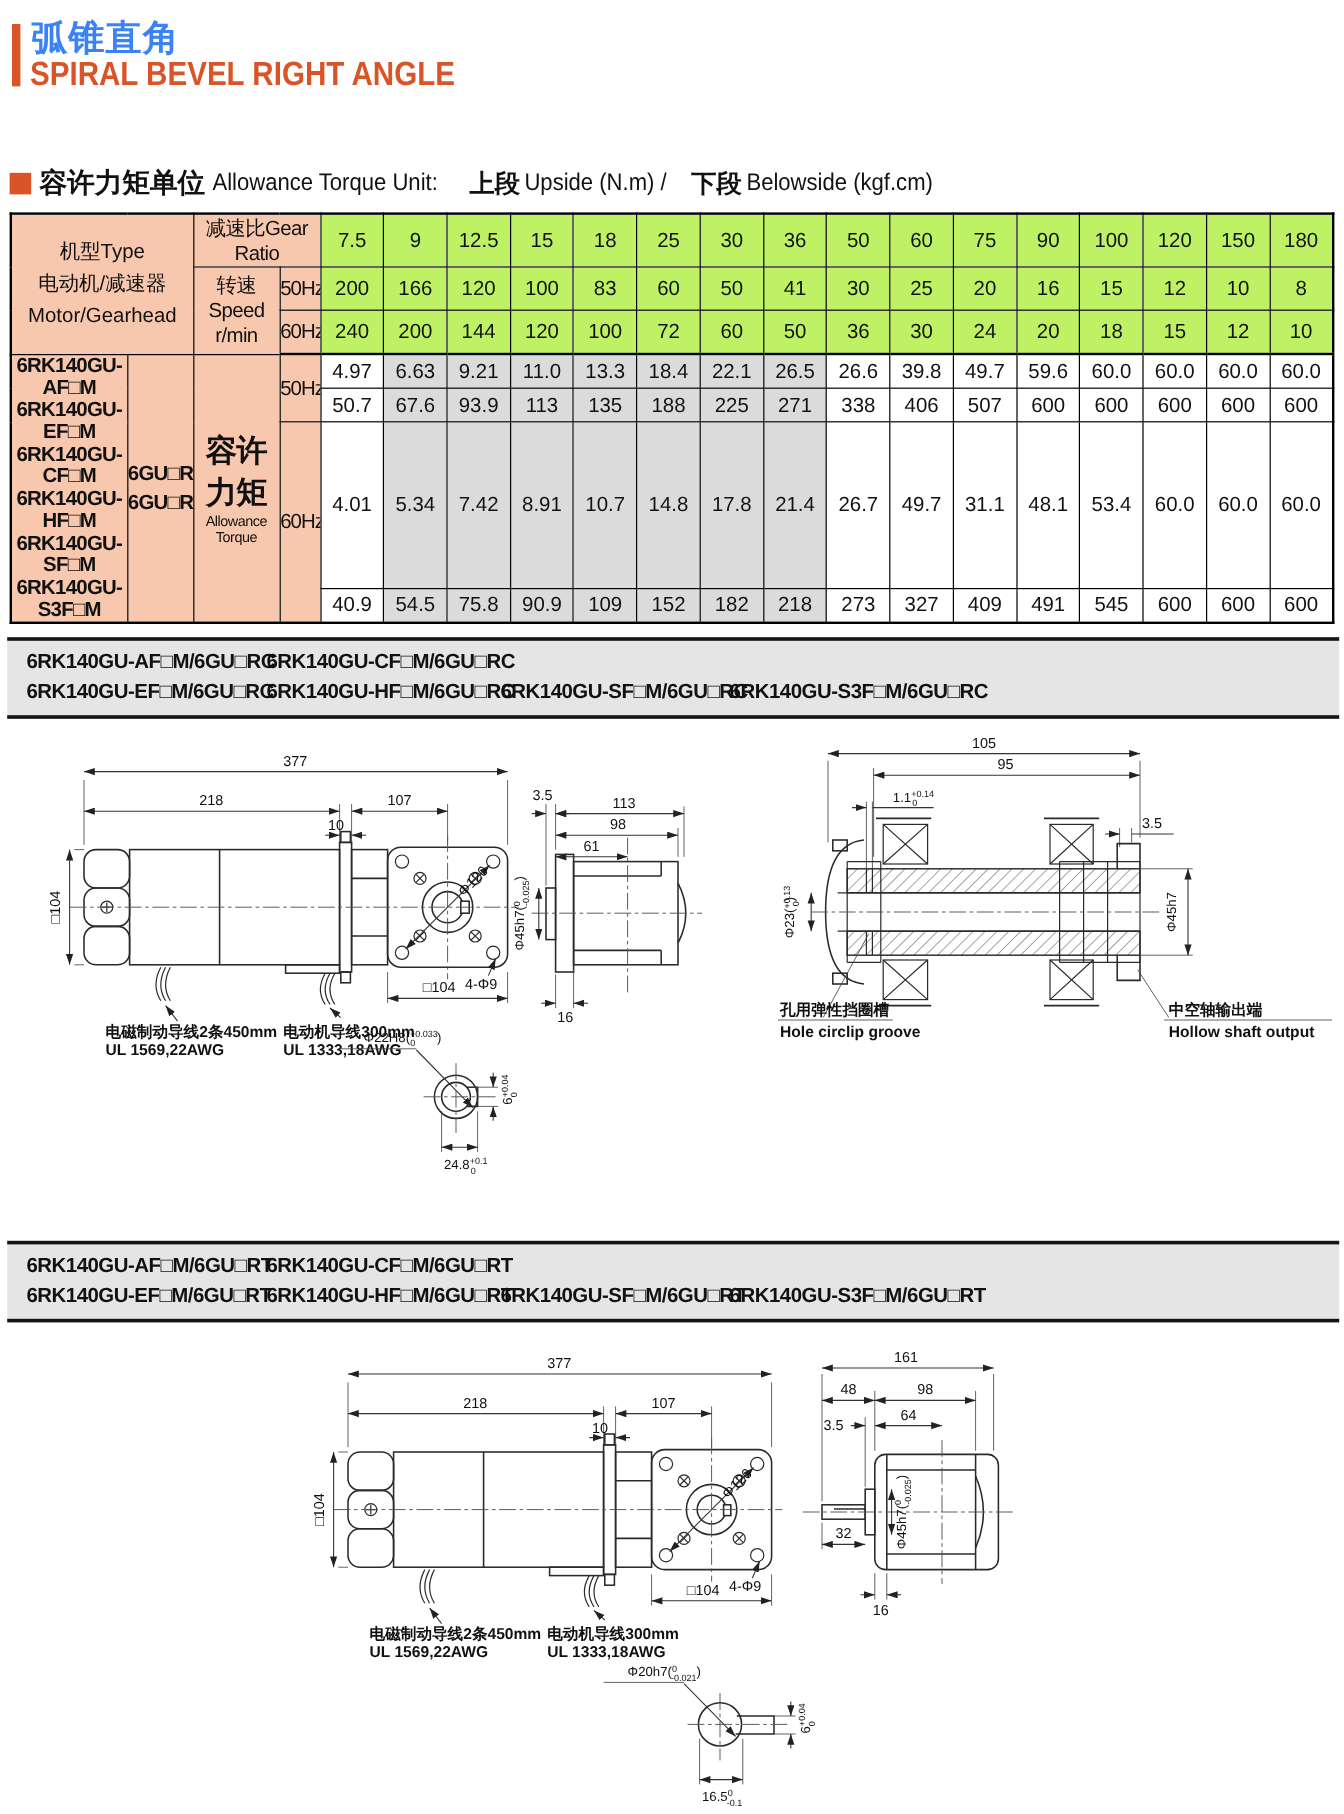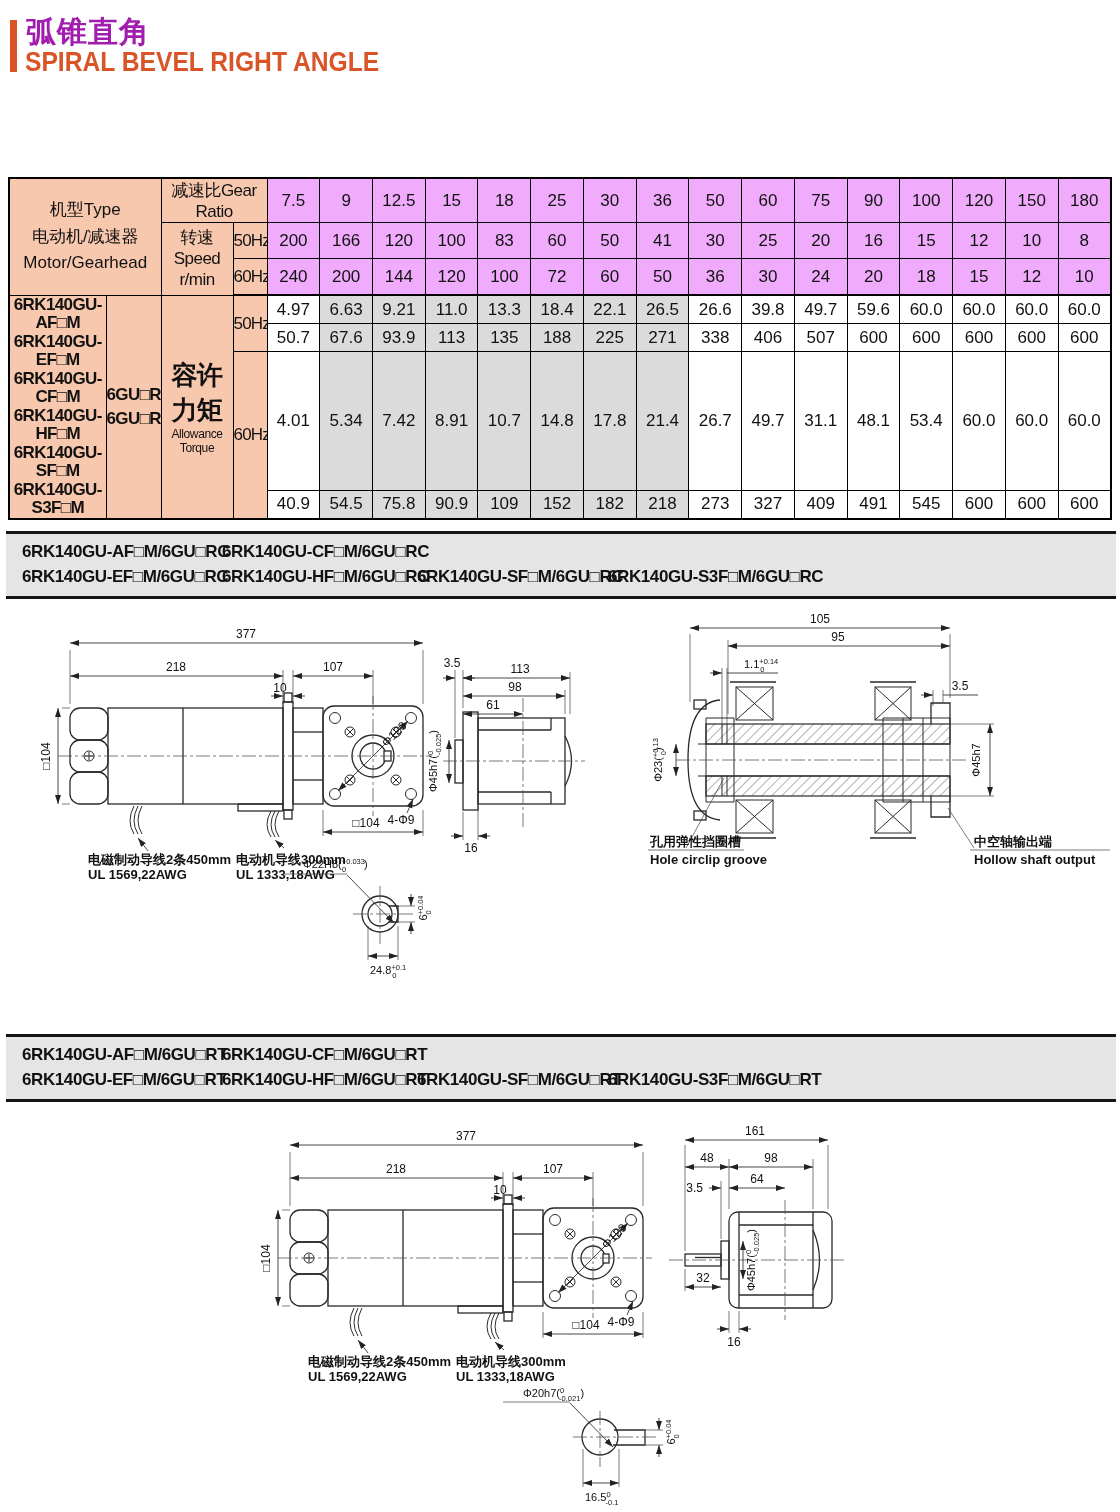--- a/index.html
+++ b/index.html
@@ -2,38 +2,38 @@
 <html><head>
 <meta charset="utf-8">
 <style>
   html,body{margin:0;padding:0;background:#fff;}
   #canvas{position:relative;width:1120px;height:1512px;background:#fff;overflow:hidden;
           font-family:"Liberation Sans","DejaVu Sans",sans-serif;color:#111;}
   .abs{position:absolute;}
 
   
   .title-bar{left:10px;top:20px;width:7px;height:52px;background:#d95528;}
-  .title-zh{left:26px;top:12px;font-size:30px;font-weight:bold;color:#a21caf;letter-spacing:1px;}
+  .title-zh{left:26px;top:12px;font-size:30px;font-weight:bold;color:#3b82f6;letter-spacing:1px;}
   .title-en{left:25px;top:46px;font-size:28px;font-weight:bold;color:#d95528;transform:scaleX(.88);transform-origin:left;white-space:nowrap;}
 
   
   .sec-head{display:flex;align-items:center;white-space:nowrap;}
   .sec-sq{width:18px;height:18px;background:#d95528;margin-right:7px;flex:0 0 auto;}
   .zh-b{font-size:23px;font-weight:bold;}
   .en-r{font-size:20px;transform:scaleX(.92);transform-origin:left;display:inline-block;}
   .seg{margin-right:6px;}
   .zh-s{font-size:21px;font-weight:bold;margin:0 4px;}
 
   
   table.tq{border-collapse:collapse;table-layout:fixed;width:1104px;border:2.5px solid #000;}
   table.tq td{border:1px solid #000;text-align:center;padding:0;font-size:17px;overflow:hidden;}
   tr.hd td{height:35px;}
   tr.data td{height:27px;}
   td.lab{background:#f8c8ae;}
-  td.hv{background:#f0abfc;}
+  td.hv{background:#bef264;}
   td.typecell{text-align:left;padding-left:8px;font-size:19px;line-height:1.55;}
   td.ratiolab{font-size:18px;letter-spacing:-0.5px;}
   td.speedlab{text-align:left;padding-left:5px;font-size:18px;letter-spacing:-0.5px;line-height:1.25;}
   td.hz{font-size:15px;letter-spacing:-0.8px;}
   td.modcell{text-align:left;padding-left:5px;font-size:15px;font-weight:bold;letter-spacing:-0.6px;line-height:18.5px;}
   td.gearcell{font-size:16px;font-weight:bold;letter-spacing:-0.6px;line-height:1.4;}
   td.allowcell{text-align:left;padding-left:4px;letter-spacing:-0.4px;}
   .allow-zh{font-size:26px;font-weight:bold;}
   .allow-en{font-size:12px;line-height:1.15;}
   tr.hz60row > td{border-bottom:2px solid #000;}
@@ -78,20 +78,29 @@
         <rect width="7" height="7" fill="#fff"></rect>
         <line x1="0" y1="0" x2="0" y2="7" stroke="#666" stroke-width="1"></line>
       </pattern>
     </defs>
   </svg>
 
   <div class="abs title-bar"></div>
   <div class="abs title-zh">弧锥直角</div>
   <div class="abs title-en">SPIRAL BEVEL RIGHT ANGLE</div>
 
+  <div class="abs sec-head" style="left:8px;top:137px;">
+    <div class="sec-sq"></div>
+    <span class="zh-b seg">容许力矩单位</span>
+    <span class="en-r seg">Allowance Torque Unit:</span>
+    <span class="zh-s">上段</span>
+    <span class="en-r seg">Upside (N.m) /</span>
+    <span class="zh-s">下段</span>
+    <span class="en-r">Belowside (kgf.cm)</span>
+  </div>
 
   <table class="tq abs" style="left:8px;top:177px;">
     <colgroup>
       <col style="width:97px">
         <col style="width:55px">
         <col style="width:72px">
         <col style="width:34px">
     </colgroup>
     <tbody>
         <tr class="hd">

